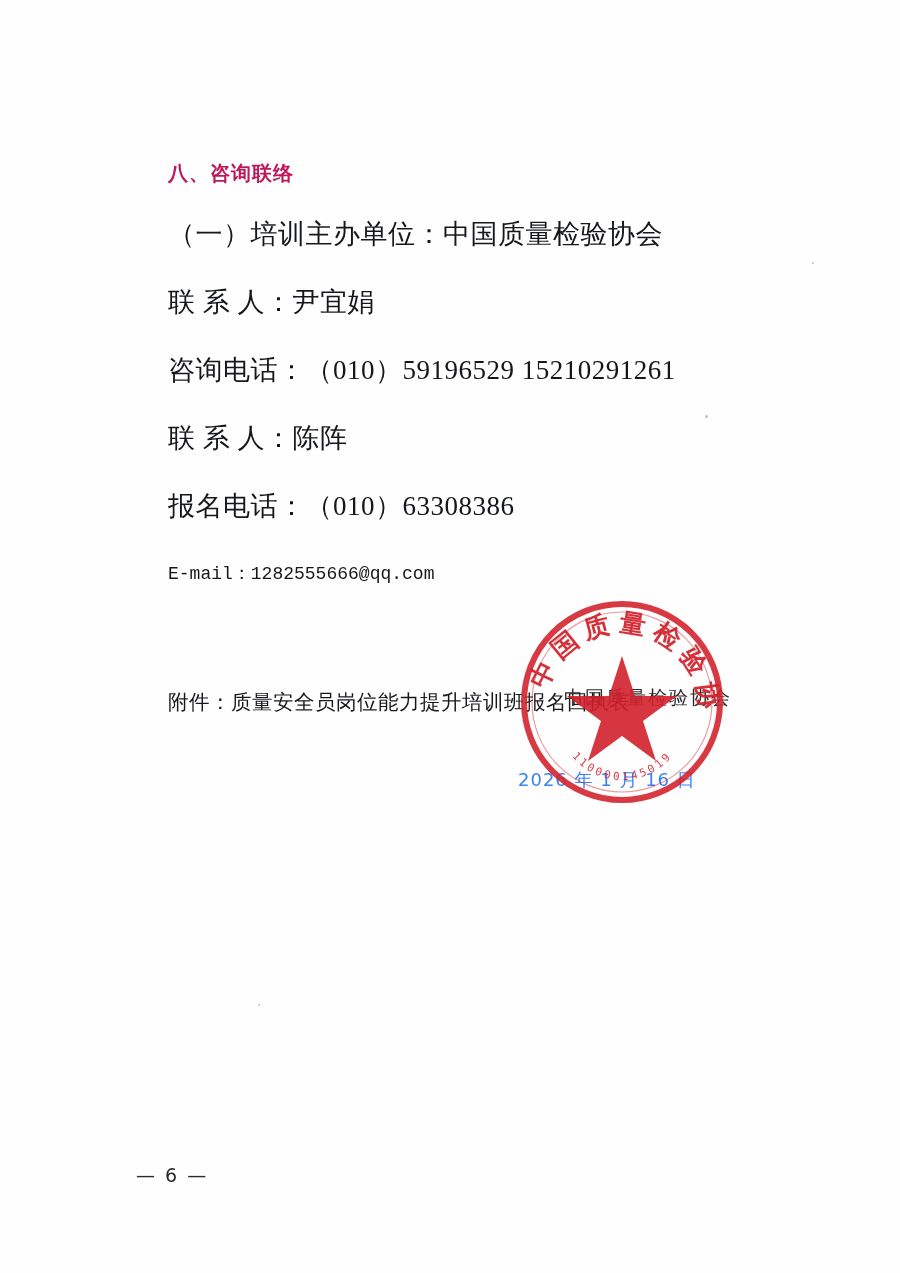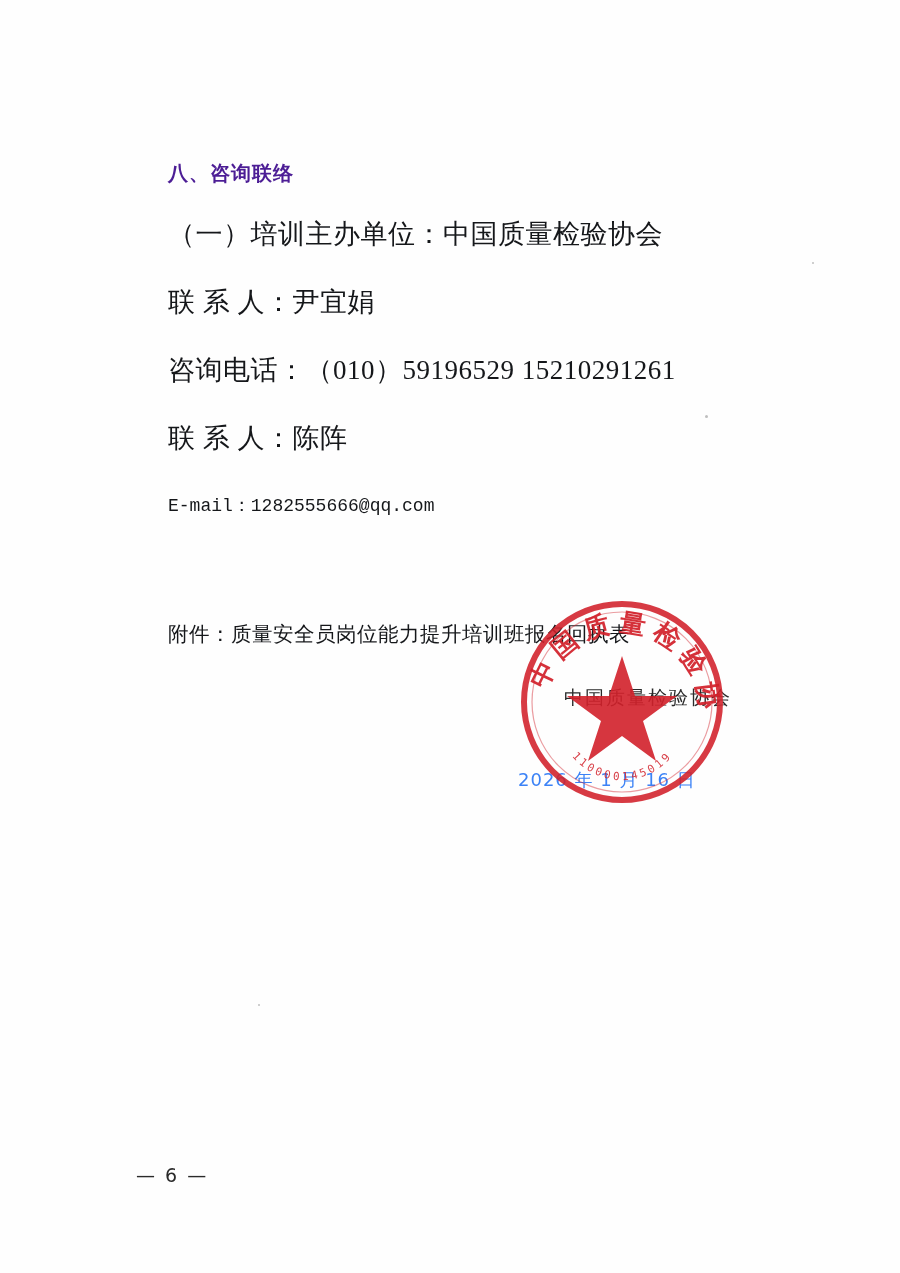--- a/index.html
+++ b/index.html
@@ -25,21 +25,21 @@
     position: absolute;
     left: 168px;
     top: 160px;
     width: 600px;
   }
   .section-heading {
     font-family: "DejaVu Sans", sans-serif;
     font-weight: bold;
     font-size: 20px;
     letter-spacing: 1px;
-    color: #4c1d95;
+    color: #be185d;
     margin: 0 0 22px 0;
   }
   .para {
     font-size: 27px;
     line-height: 41px;
     letter-spacing: 0.5px;
     color: #15171a;
     white-space: nowrap;
     font-family: "Liberation Serif", serif;
   }
@@ -130,20 +130,21 @@
   <div class="speck" style="left:812px;top:262px;width:2px;height:2px;"></div>
 
   <div class="doc-body">
 
     <h2 class="section-heading">八、咨询联络</h2>
 
     <p class="para">（一）培训主办单位：中国质量检验协会</p>
     <p class="para">联 系 人：尹宜娟</p>
     <p class="para">咨询电话：（010）59196529  15210291261</p>
     <p class="para">联 系 人：陈阵</p>
+    <p class="para">报名电话：（010）63308386</p>
     <p class="para latin">E-mail：1282555666@qq.com</p>
 
     <div class="spacer-lg"></div>
 
     <p class="attachment">附件：质量安全员岗位能力提升培训班报名回执表</p>
 
   </div>
 
   <div class="signature-block">
 

